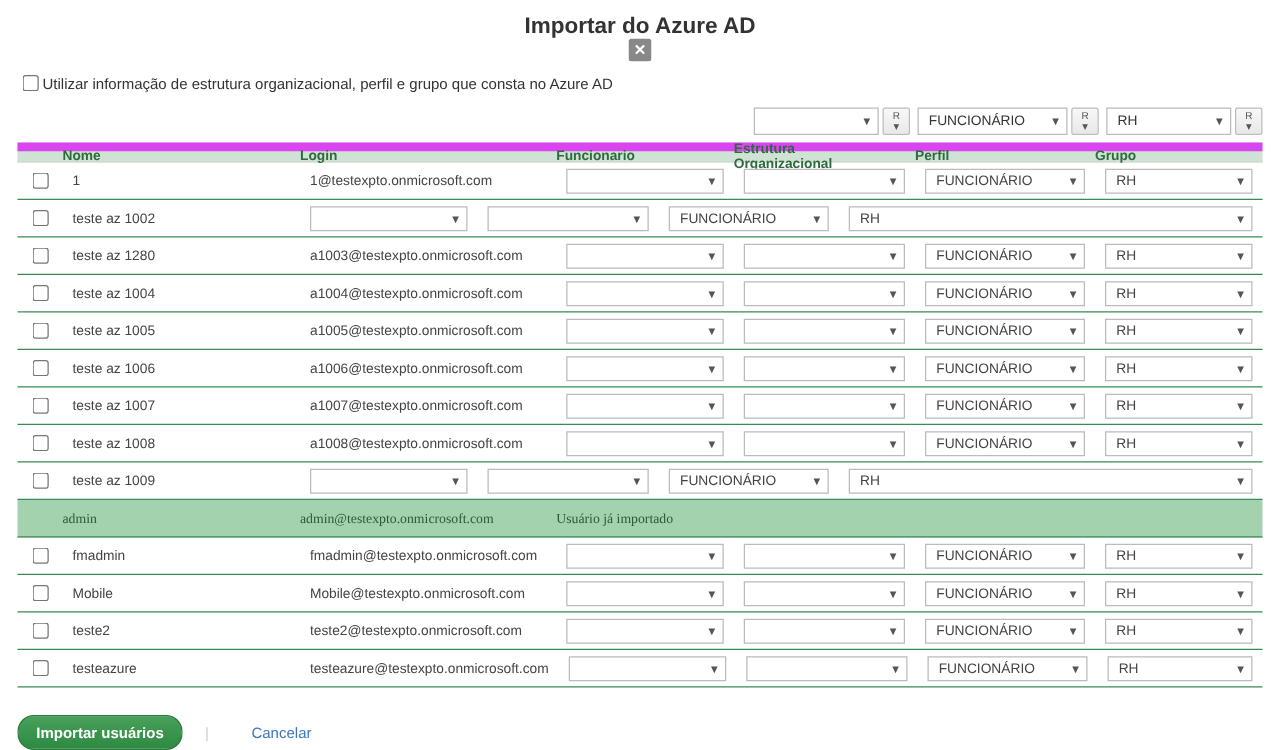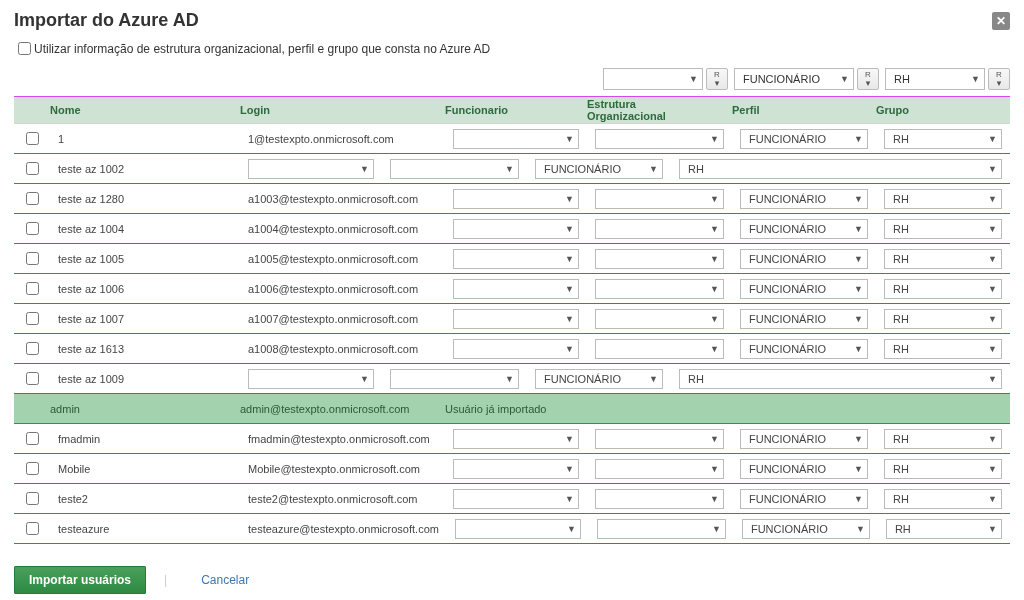--- a/index.html
+++ b/index.html
@@ -9,20 +9,21 @@
     font-size: 12px;
     color: #333;
     background: #fff;
     padding: 10px 14px;
   }
   .dialog-header {
     display: flex;
     justify-content: space-between;
     align-items: center;
     margin-bottom: 8px;
+    flex-direction: column;
   }
   .dialog-title {
     font-size: 18px;
     font-weight: bold;
     color: #333;
   }
   .close-btn {
     width: 18px;
     height: 18px;
     background: #888;
@@ -89,23 +90,23 @@
     border-radius: 2px;
     color:#555;
   }
   .r-btn .arrow { font-size: 9px; }
   .table-wrap {
     border: 0;
   }
   .thead {
     display: flex;
     background: #cfe3d4;
-    border-top: 1px solid #d946ef;
+    border-top: 7px solid #d946ef;
     border-bottom: 1px solid #d0d7d2;
-    height: 28px;
+    height: 16px;
     align-items: center;
   }
   .th, .td {
     padding: 0 8px;
     font-size: 11px;
   }
   .th {
     color: #2d6a3e;
     font-weight: bold;
   }
@@ -120,36 +121,37 @@
     display: flex;
     height: 30px;
     align-items: center;
     border-bottom: 1px solid #3a8a55;
   }
   .row .td { font-size: 11px; color:#444; }
   .row .combo { width: 100%; min-width: 0; height: 20px; font-size: 11px; }
   .row input[type=checkbox] { width: 13px; height:13px; }
   .row.imported {
     background: #a3d2ae;
+    font-family: Liberation Serif, serif;
   }
   .row.imported .td { color:#2a5a38; }
   .footer {
     margin-top: 22px;
     display: flex;
     align-items: center;
     gap: 18px;
   }
   .btn-primary {
     background: linear-gradient(#49a05a,#2d8a42);
     color: #fff;
     border: 1px solid #2a7a3a;
     padding: 6px 14px;
     font-size: 12px;
     font-weight: bold;
-    border-radius: 1px;
+    border-radius: 13px;
     cursor: pointer;
   }
   .link {
     color: #3b78b5;
     cursor: pointer;
     font-size: 12px;
     margin-left: 16px;
   }
   .divider {
     color:#ccc;
@@ -425,21 +427,21 @@
           <div class="combo">
             <span>RH</span>
             <span class="caret">▼</span>
           </div>
         </div>
       </div>
       <div class="row">
         <div class="td c-chk">
           <input type="checkbox" style="">
         </div>
-        <div class="td c-nome">teste az 1613</div>
+        <div class="td c-nome">teste az 1008</div>
         <div class="td c-login">a1008@testexpto.onmicrosoft.com</div>
         <div class="td c-func">
           <div class="combo">
             <span></span>
             <span class="caret">▼</span>
           </div>
         </div>
         <div class="td c-estr">
           <div class="combo">
             <span></span>

